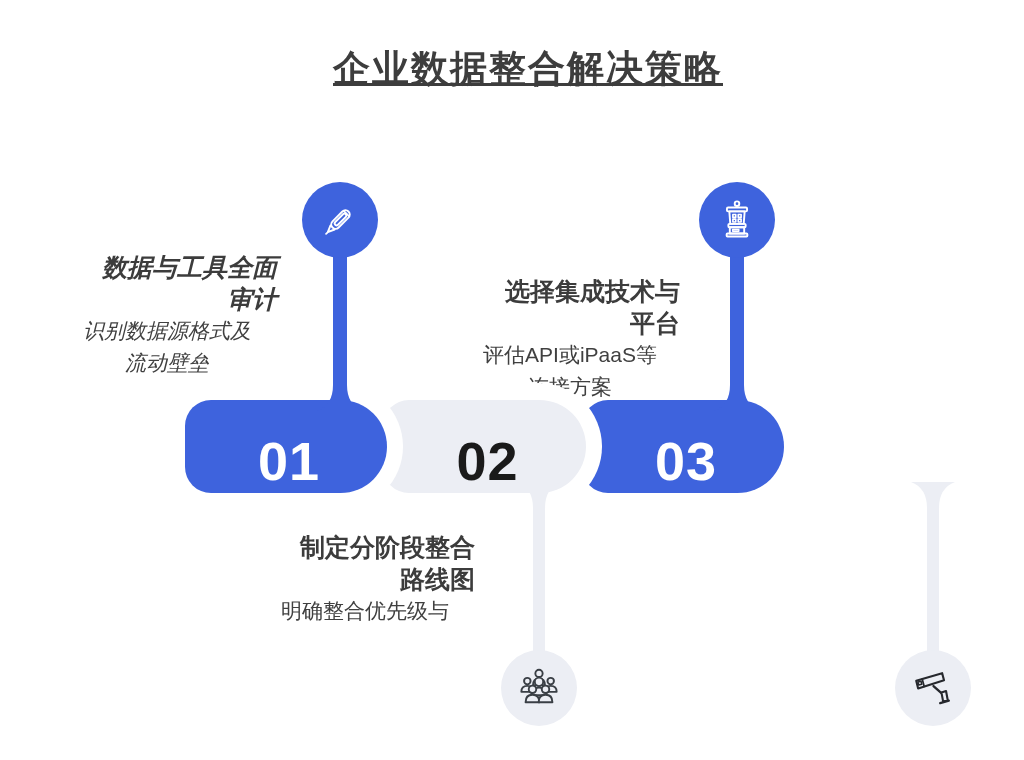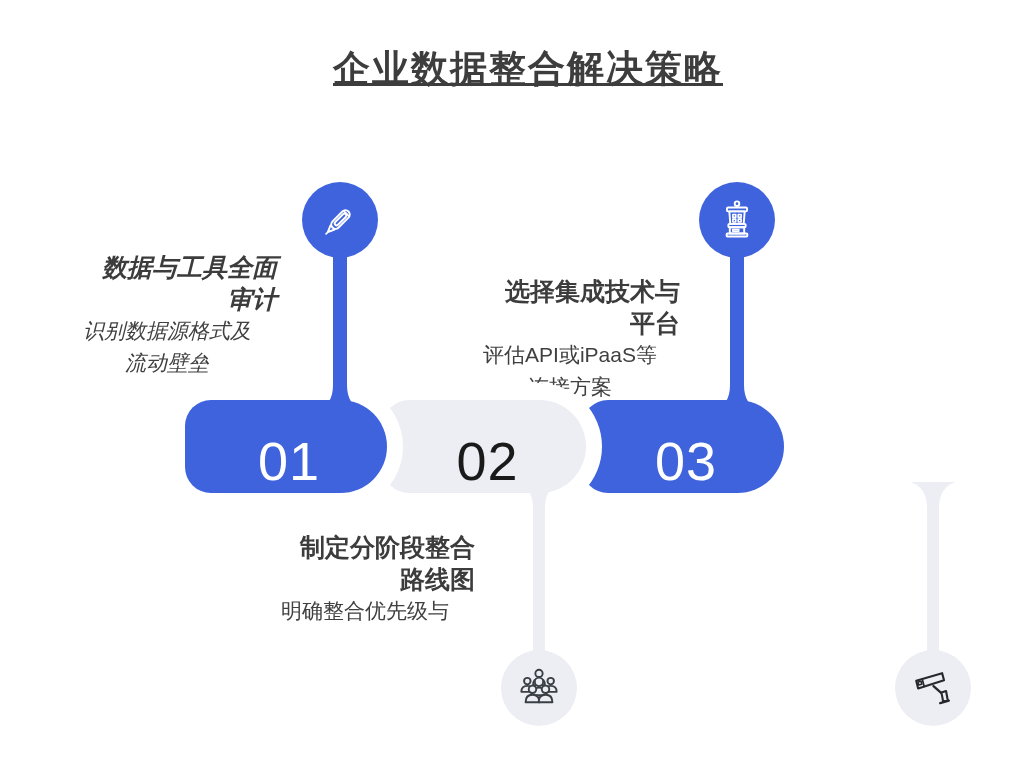--- a/index.html
+++ b/index.html
@@ -11,21 +11,21 @@
     position:absolute;left:32px;top:44px;width:992px;text-align:center;
     font-size:37px;font-weight:700;color:#3d3d3d;letter-spacing:2px;text-decoration:underline;
   }
   
   .seg{
     position:absolute;top:400px;height:93px;
     border-radius:26px 46.5px 46.5px 26px;
     display:flex;align-items:center;justify-content:center;
   }
   .seg .num{
-    font-size:54px;font-weight:400;letter-spacing:1px;line-height:1;
+    font-size:54px;font-weight:700;letter-spacing:1px;line-height:1;
     padding-left:6px;
     margin-top:28px;
   }
   .seg.accent{background:var(--accent);}
   .seg.accent .num{color:#ffffff;}
   .seg.neutral{background:var(--neutral);}
   .seg.neutral .num{color:#1a1a1a;}
   .seg1{left:185px;width:202px;z-index:40;}
   .seg2{left:383px;width:203px;z-index:30;}
   .seg3{left:582px;width:202px;z-index:20;}

